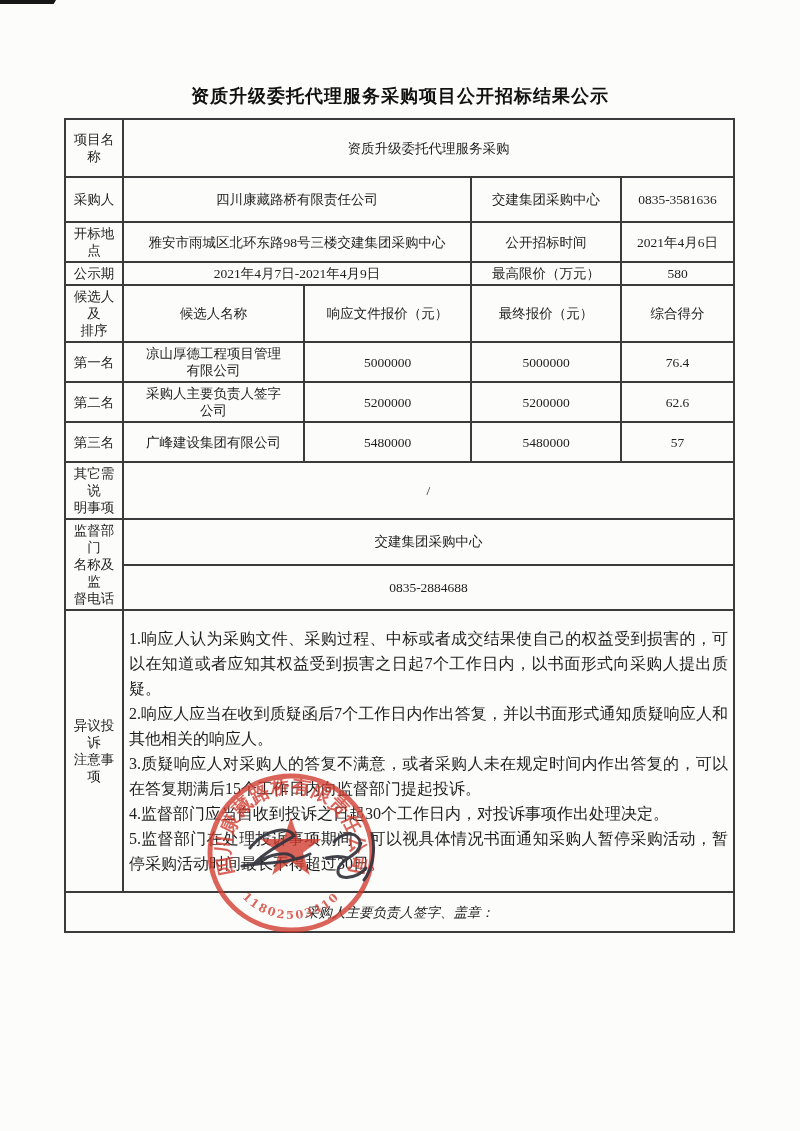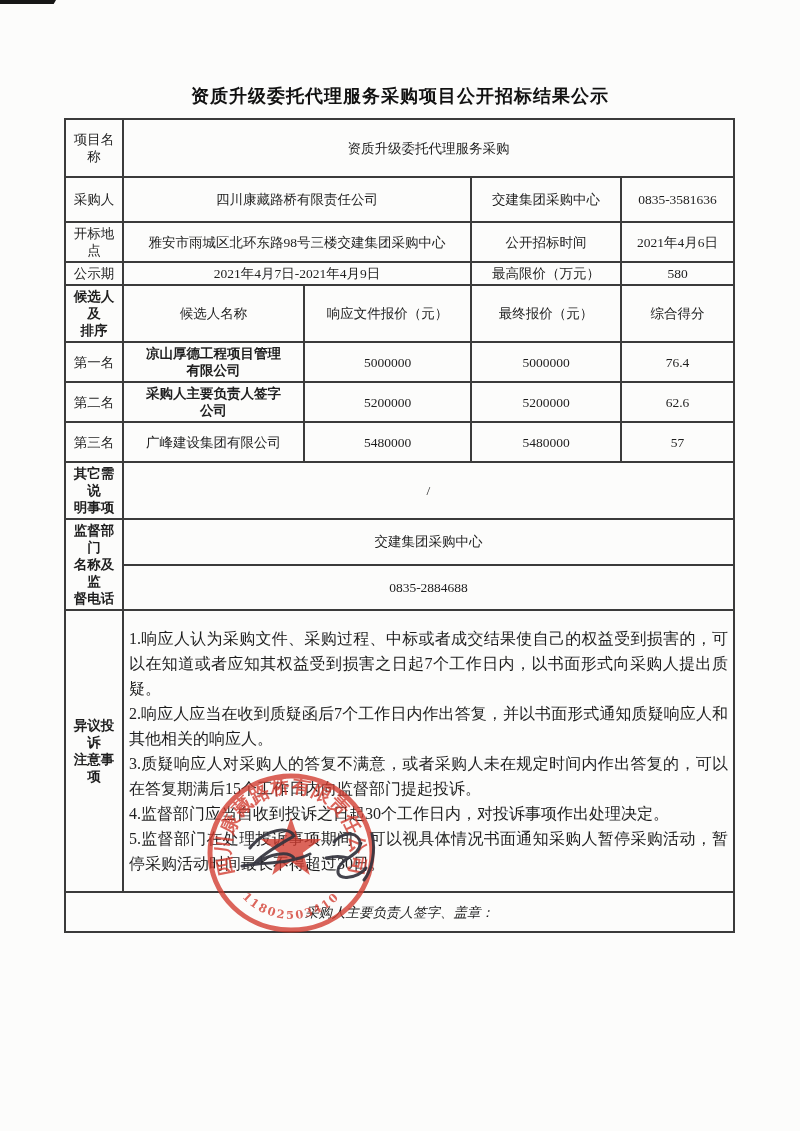--- a/index.html
+++ b/index.html
@@ -26,21 +26,21 @@
   }
   table.main td {
     border:2px solid #3b3b3b;
     font-size:13.5px; line-height:17px;
     vertical-align:middle; text-align:center;
     padding:2px 5px;
     overflow:hidden;
   }
   td.lbl { text-align:left; padding-left:4px; padding-right:2px; }
   td.left { text-align:left; padding-left:7px;font-family:Liberation Serif, serif; }
-  .preline { white-space:pre-line;font-weight:bold; }
+  .preline { white-space:pre-line; }
   td.notice-cell { text-align:left; padding:8px 12px 8px 10px; }
   .notice-item { text-align:justify; line-height:25px; font-size:16px; }
   td.sign-cell { text-align:left; padding-left:10px; font-size:13.5px;font-style:italic; }
   .seal-wrap { position:absolute; left:205px; top:772px; width:172px; height:162px; pointer-events:none; }
   .sig-wrap  { position:absolute; left:238px; top:814px; width:170px; height:75px; pointer-events:none; }
 </style>
 </head>
 <body>
 
 <div class="scan-artifact-tl"></div>

